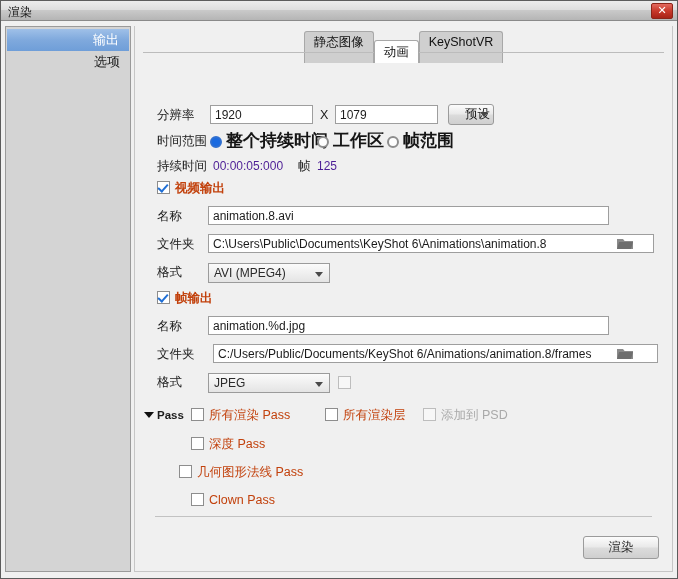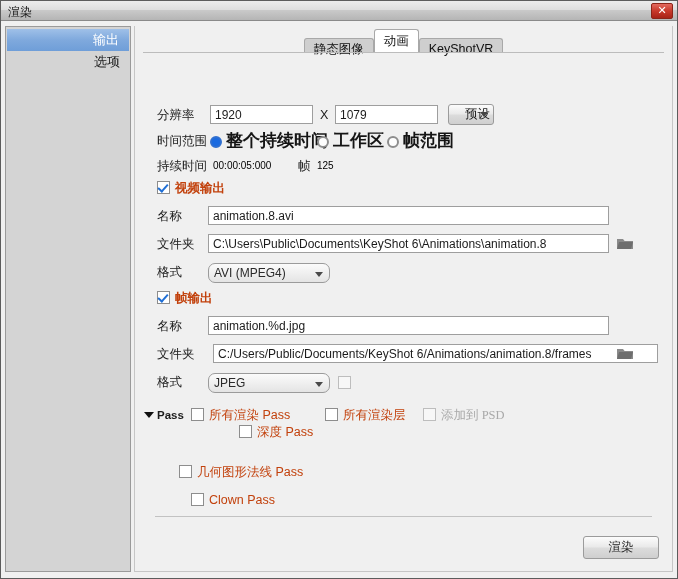--- a/index.html
+++ b/index.html
@@ -124,21 +124,21 @@
   }
   .tabs-inner {
     position: absolute;
     left: 0; top: 0;
     width: 100%;
     height: 27px;
     text-align: center;
   }
   .tab {
     display: inline-block;
-    height: 14px;
+    height: 32px;
     line-height: 21px;
     margin-top: 5px;
     padding: 0 9px;
     font-size: 12.5px;
     color: #111;
     background: #cfcfcf;
     border: 1px solid #a8a8a8;
     border-bottom: none;
     border-top-left-radius: 3px;
     border-top-right-radius: 3px;
@@ -189,21 +189,21 @@
     padding: 0 4px;
     outline: none;
   }
 
   .combo {
     position: absolute;
     height: 20px;
     box-sizing: border-box;
     background: linear-gradient(to bottom, #fbfbfb 0%, #e4e4e4 100%);
     border: 1px solid #9b9b9b;
-    border-radius: 7px;
+    border-radius: 0;
     font-size: 12px;
     color: #2a2a2a;
     line-height: 18px;
     padding-left: 5px;
     cursor: pointer;
     white-space: nowrap;
   }
   .combo .arrow {
     position: absolute;
     right: 6px; top: 8px;
@@ -301,22 +301,22 @@
     cursor: pointer;
   }
   .hr {
     position: absolute;
     height: 1px;
     background: #c2c2c2;
   }
 
   .statictxt {
     position: absolute;
-    font-size: 10px;
-    color: #000000;
+    font-size: 12px;
+    color: #4c1d95;
     line-height: 22px;
     white-space: nowrap;
   }
 </style>
 </head>
 <body>
 
 <div class="window">
 
   <div class="titlebar">
@@ -380,21 +380,21 @@
         <div class="statictxt" style="left:182px; top:101px;">125</div>
 
         <div class="cb-wrap" style="left:22px; top:124px;">
           <span class="cb on"></span><span class="cb-lbl bold">视频输出</span>
         </div>
 
         <div class="lbl" style="left:22px; top:151px;">名称</div>
         <input class="txt" style="left: 73px; top: 152px; width: 401px;" value="animation.8.avi">
 
         <div class="lbl" style="left:22px; top:179px;">文件夹</div>
-        <input class="txt" style="left: 73px; top: 180px; width: 401px;" value="C:\Users\Public\Documents\KeyShot 6\Animations\animation.8">
+        <input class="txt" style="left: 73px; top: 180px; width: 446px;" value="C:\Users\Public\Documents\KeyShot 6\Animations\animation.8">
         <div class="folder" style="left:481px; top:182px;">
           <svg width="18" height="15" viewBox="0 0 18 15">
             <path d="M1 3 L7 3 L8.6 5 L17 5 L17 13 L1 13 Z" fill="#8a8a8a"></path>
             <path d="M3 6 L17 6 L15 13 L1 13 Z" fill="#6e6e6e"></path>
           </svg>
         </div>
 
         <div class="lbl" style="left:22px; top:207px;">格式</div>
         <div class="combo" style="left:73px; top:209px; width:122px;">
           <span>AVI (MPEG4)</span>
@@ -428,25 +428,25 @@
 
         <div class="tri" style="left:9px; top:358px;"></div>
         <div class="lbl bold" style="left:22px; top:350px; font-size:11.5px;">Pass</div>
 
         <div class="cb-wrap" style="left:56px; top:351px;">
           <span class="cb"></span><span class="cb-lbl">所有渲染 Pass</span>
         </div>
         <div class="cb-wrap" style="left:190px; top:351px;">
           <span class="cb"></span><span class="cb-lbl">所有渲染层</span>
         </div>
-        <div class="cb-wrap" style="left:288px; top:351px;font-family:Liberation Serif, serif;">
+        <div class="cb-wrap" style="left:288px; top:351px;">
           <span class="cb dis"></span><span class="cb-lbl dis">添加到 PSD</span>
         </div>
 
-        <div class="cb-wrap" style="left:56px; top:368px;margin-left:48px;">
+        <div class="cb-wrap" style="left:56px; top:380px;">
           <span class="cb"></span><span class="cb-lbl">深度 Pass</span>
         </div>
         <div class="cb-wrap" style="left:44px; top:408px;">
           <span class="cb"></span><span class="cb-lbl">几何图形法线 Pass</span>
         </div>
         <div class="cb-wrap" style="left:56px; top:436px;">
           <span class="cb"></span><span class="cb-lbl">Clown Pass</span>
         </div>
 
         <div class="hr" style="left:20px; top:462px; width:497px;"></div>

